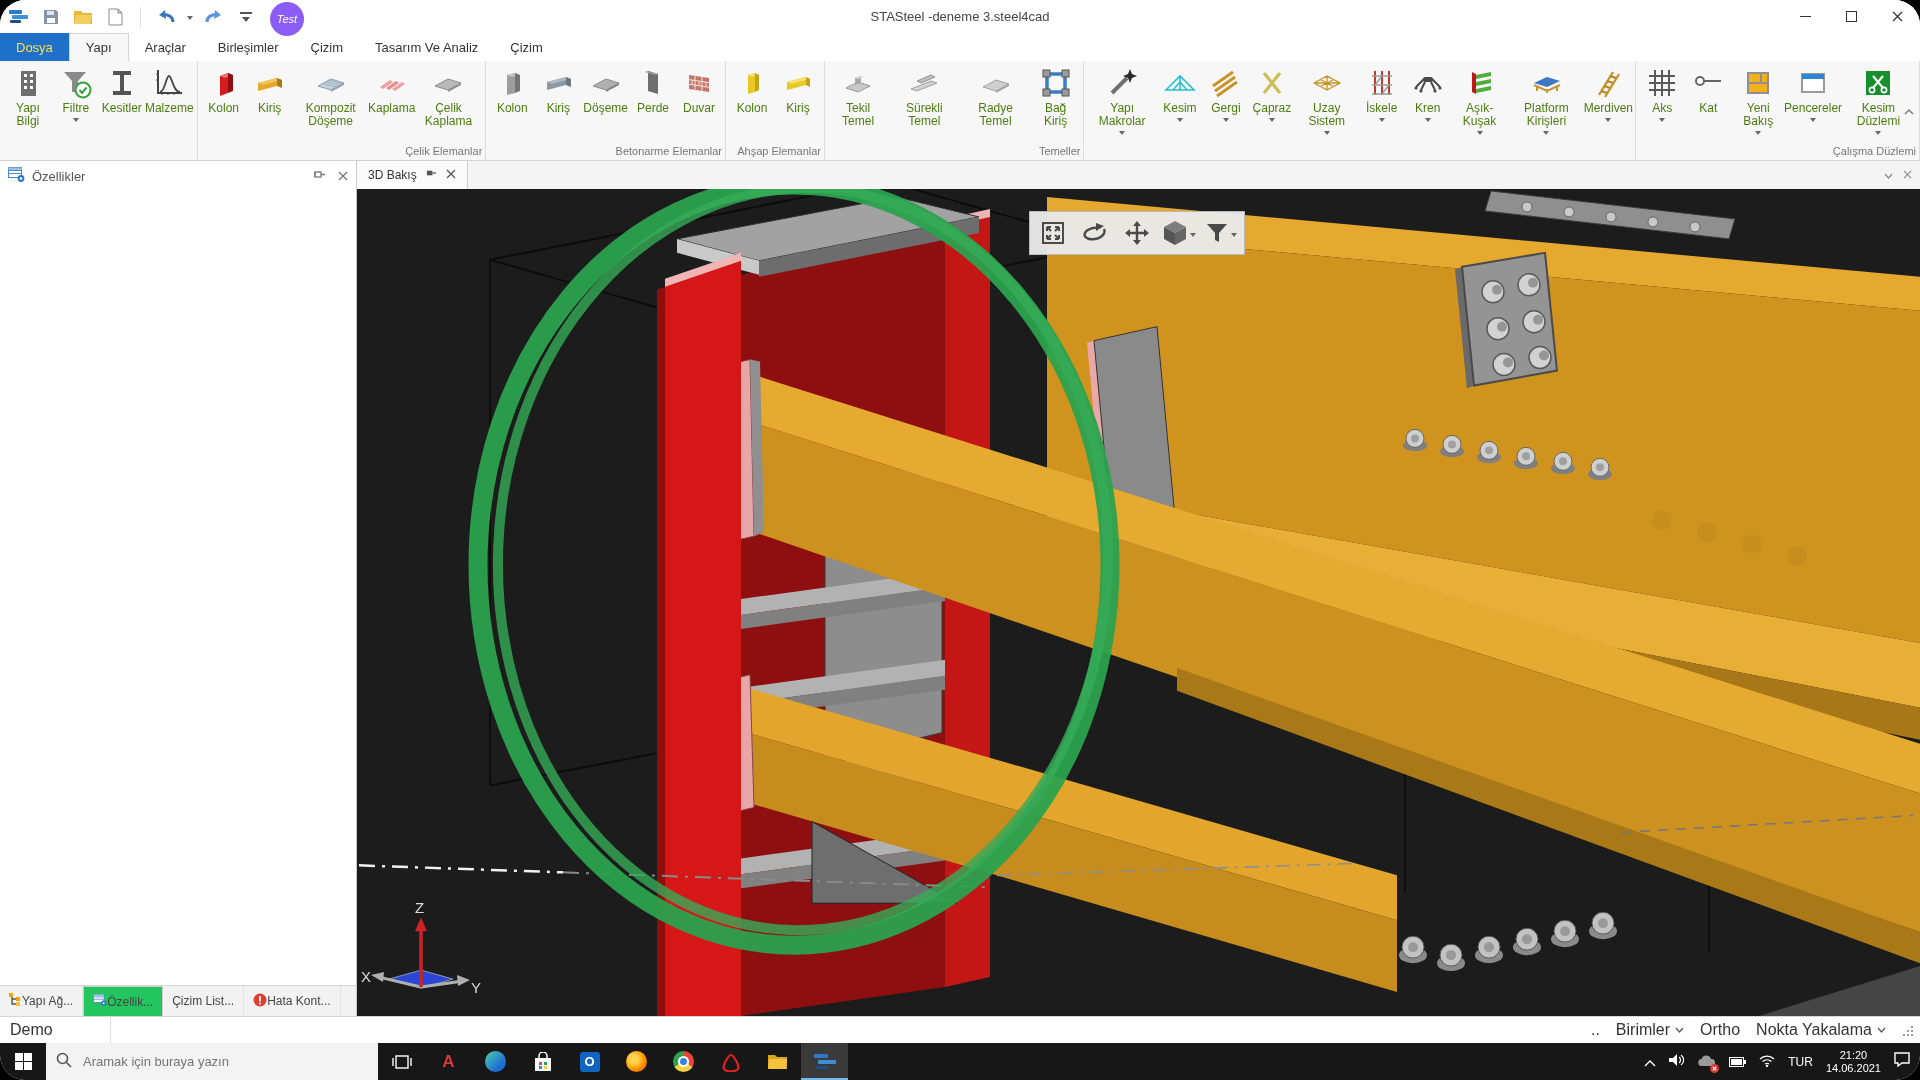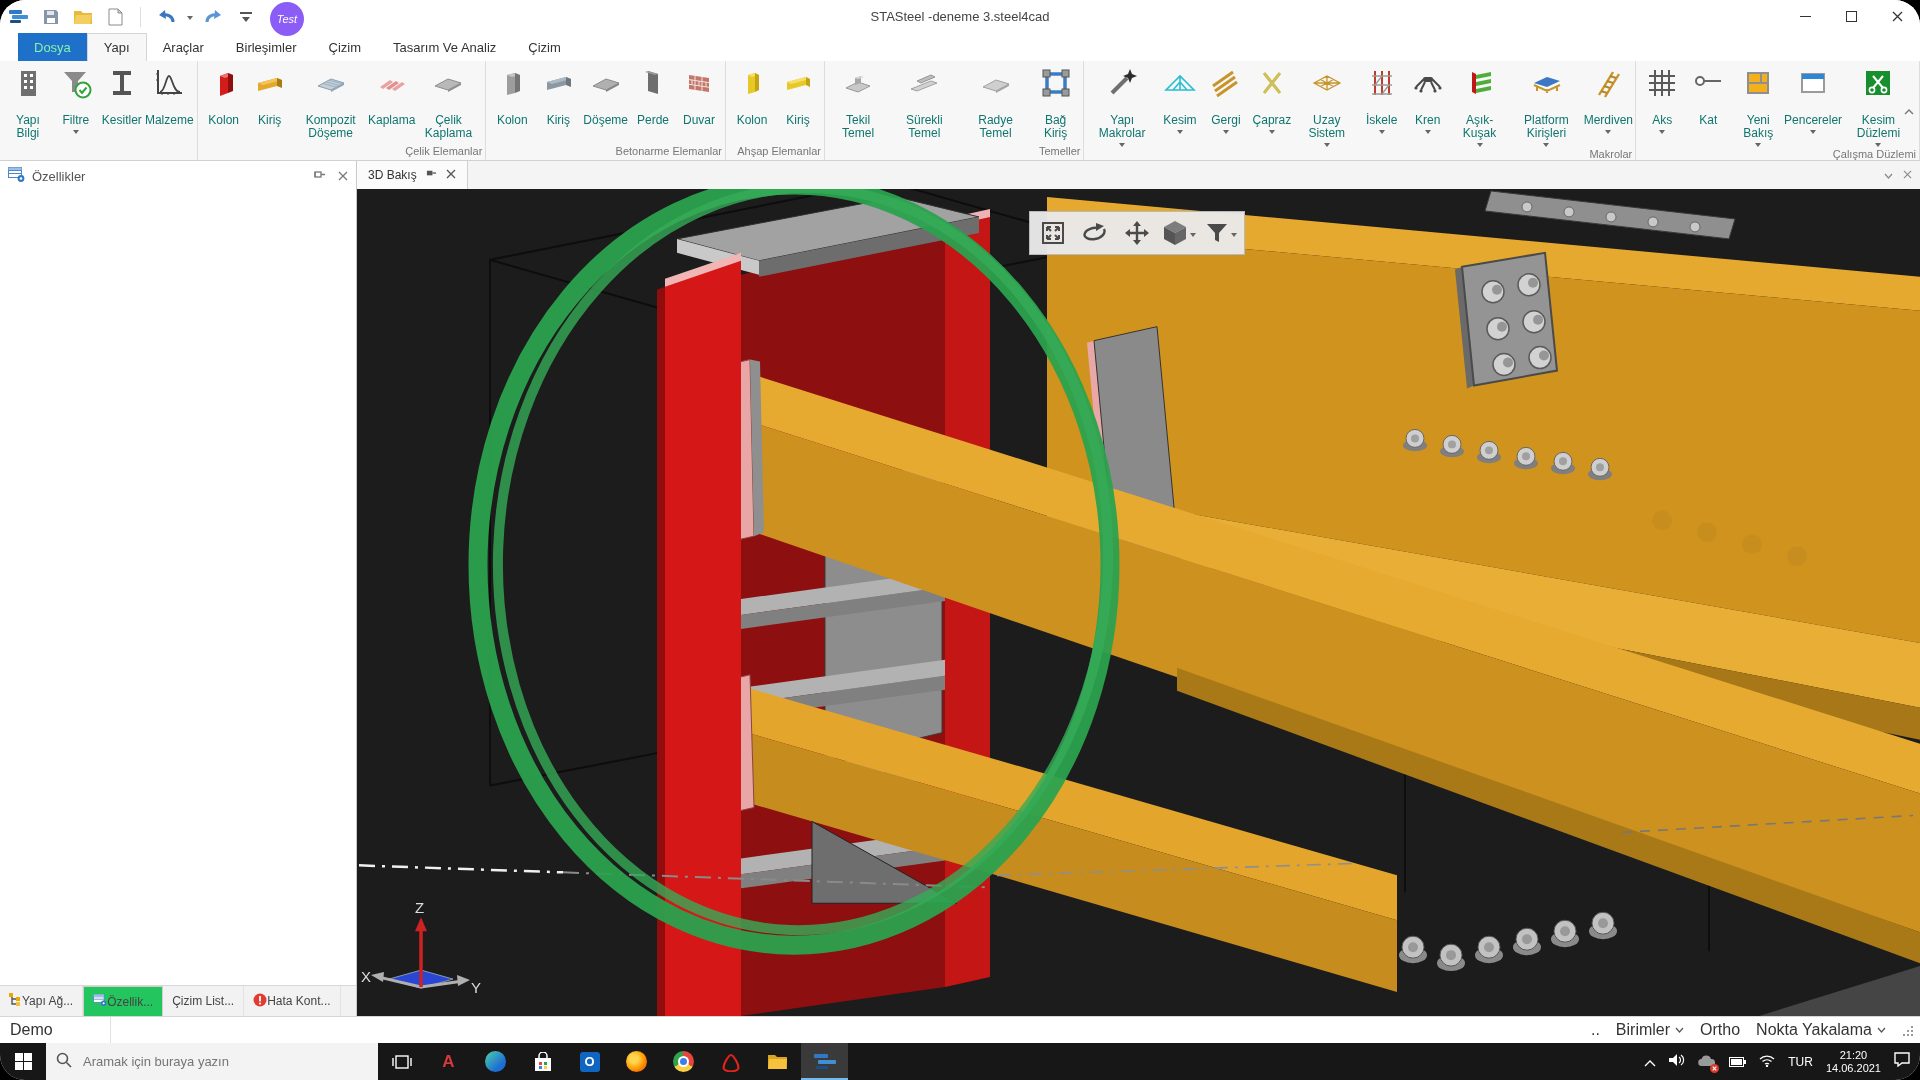--- a/index.html
+++ b/index.html
@@ -12,34 +12,34 @@
   .qsep{width:1px;height:20px;background:#ddd;margin:0 4px;}
   .wintitle{position:absolute;left:0;right:0;text-align:center;font-size:13px;color:#444;pointer-events:none;}
   .winbtns{margin-left:auto;display:flex;height:100%;}
   .wbtn{width:46px;height:100%;display:flex;align-items:center;justify-content:center;}
   .glyph-min{width:11px;height:1px;background:#333;}
   .glyph-restore{width:9px;height:9px;border:1px solid #333;position:relative;background:#fff;}
   .glyph-restore:before{content:"";position:absolute;left:2px;top:-4px;width:9px;height:9px;border:1px solid #333;z-index:-1;}
   
   .tabrow{height:28px;background:#fff;display:flex;align-items:stretch;flex:0 0 auto;}
   .mtab{padding:0 16px;font-size:13px;color:#333;display:flex;align-items:center;}
-  .mtab.file{background:#1e70c8;color:#86efac;margin-left:18px;}
+  .mtab.file{background:#1e70c8;color:#fde047;}
   .mtab.active{background:#f7f7f8;border:1px solid #d5d5d5;border-bottom:none;}
   .testbadge{position:absolute;left:270px;top:2px;width:34px;height:34px;border-radius:50%;
              background:#8b5cf6;color:#fff;font-size:11px;display:flex;align-items:center;
              justify-content:center;z-index:40;box-shadow:0 0 0 2px #fff;font-style:italic;}
   
   .ribbon{height:99px;background:#f7f7f8;border-bottom:1px solid #d0d0d0;display:flex;flex:0 0 auto;position:relative;}
   .rgroup{display:flex;flex-direction:column;border-right:1px solid #ddd;padding:2px 3px 0;}
   .rgbtns{display:flex;flex:1;align-items:flex-start;}
   .rglabel{text-align:right;font-size:11px;color:#777;height:16px;line-height:15px;}
   .rbtn{display:flex;flex-direction:column;align-items:center;padding:2px 2px 0;min-width:42px;max-width:72px;}
   .ric{height:36px;display:flex;align-items:center;justify-content:center;}
   .ric svg{width:34px;height:34px;}
-  .rlb{font-size:12px;color:#0f766e;text-align:center;line-height:13px;margin-top:13px;}
+  .rlb{font-size:12px;color:#4d7c0f;text-align:center;line-height:13px;margin-top:1px;}
   .crt{width:0;height:0;border-left:3.5px solid transparent;border-right:3.5px solid transparent;
        border-top:4px solid #666;margin-top:3px;}
   .ribcollapse{position:absolute;right:6px;top:40px;color:#666;}
   
   .main{flex:1;display:flex;min-height:0;background:#e9e9e9;}
   .sidepanel{width:356px;background:#fff;border-right:1px solid #c9c9c9;display:flex;flex-direction:column;}
   .sphead{height:30px;display:flex;align-items:center;gap:7px;padding:0 8px;font-size:13px;color:#555;}
   .sphead .sp-right{margin-left:auto;display:flex;gap:12px;align-items:center;color:#777;}
   .spbody{flex:1;background:#fff;}
   .sptabs{height:30px;background:#f2f2f2;border-top:1px solid #d8d8d8;display:flex;font-size:12px;color:#444;}
@@ -505,21 +505,20 @@
           <span class="ric">
               <svg viewBox="0 0 34 34">
                 <path d="M8 29L22 6M14 31L28 8" stroke="#c8952b" stroke-width="2.4"></path>
                 <path d="M10 25l6 2M13 20l6 2M16 15l6 2M19 10l6 2" stroke="#b5841f" stroke-width="2"></path>
               </svg>
             </span>
           <span class="rlb">Merdiven</span>
           <span class="crt"></span>
         </div>
       </div>
-      <div class="rglabel">Makrolar</div>
     </div>
 
     <div class="rgroup">
       <div class="rgbtns">
         <div class="rbtn">
           <span class="ric">
               <svg viewBox="0 0 34 34">
                 <path d="M10 4v26M17 4v26M24 4v26M4 10h26M4 17h26M4 24h26" stroke="#5a5a5a" stroke-width="2"></path>
               </svg>
             </span>

